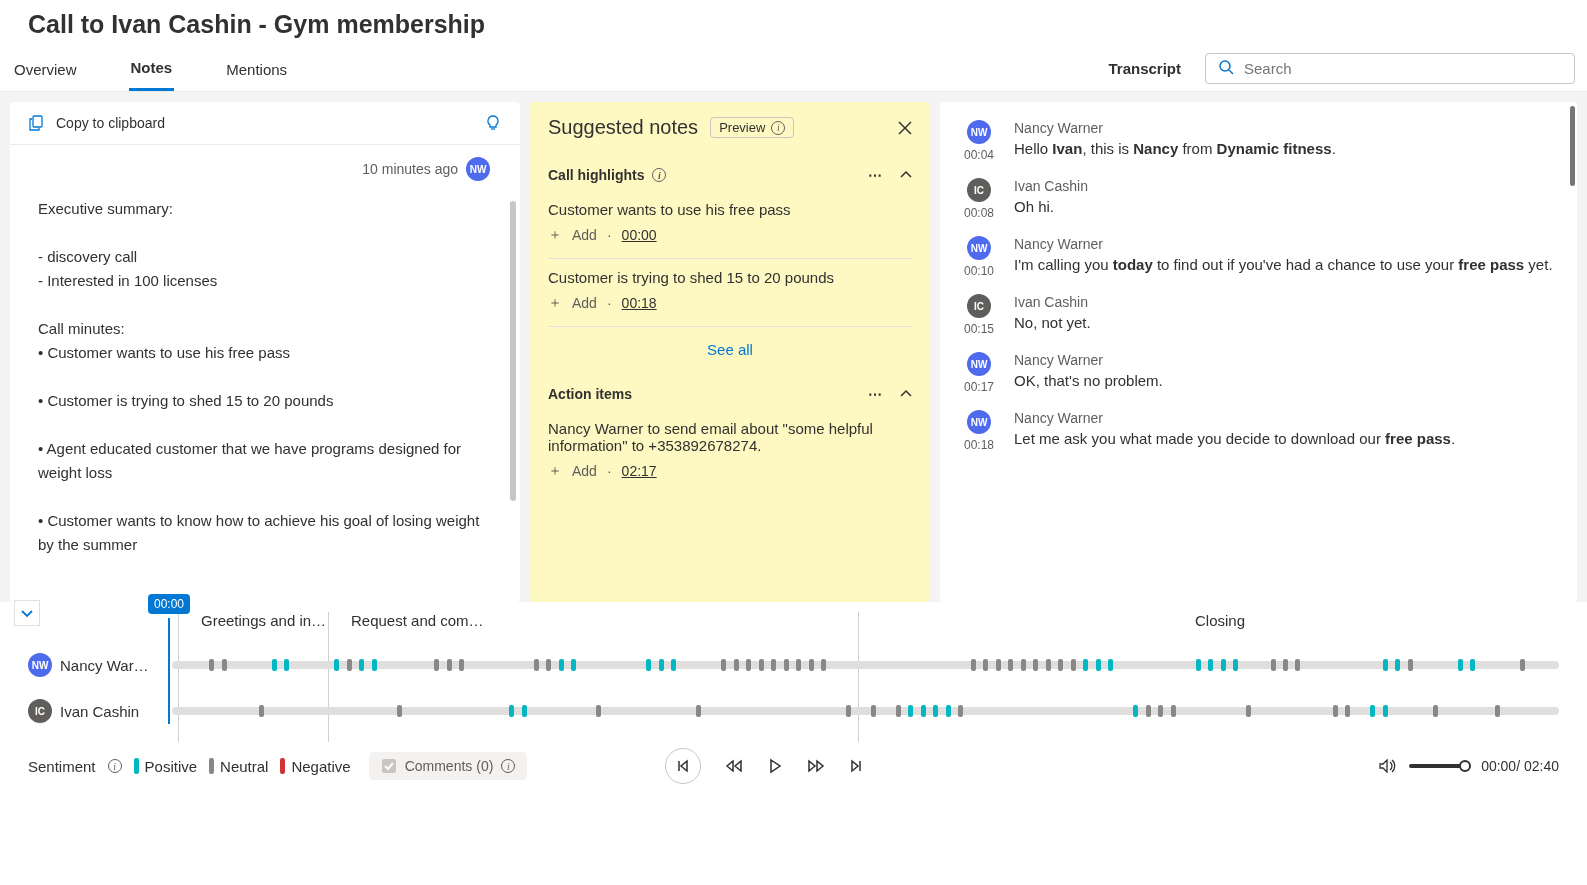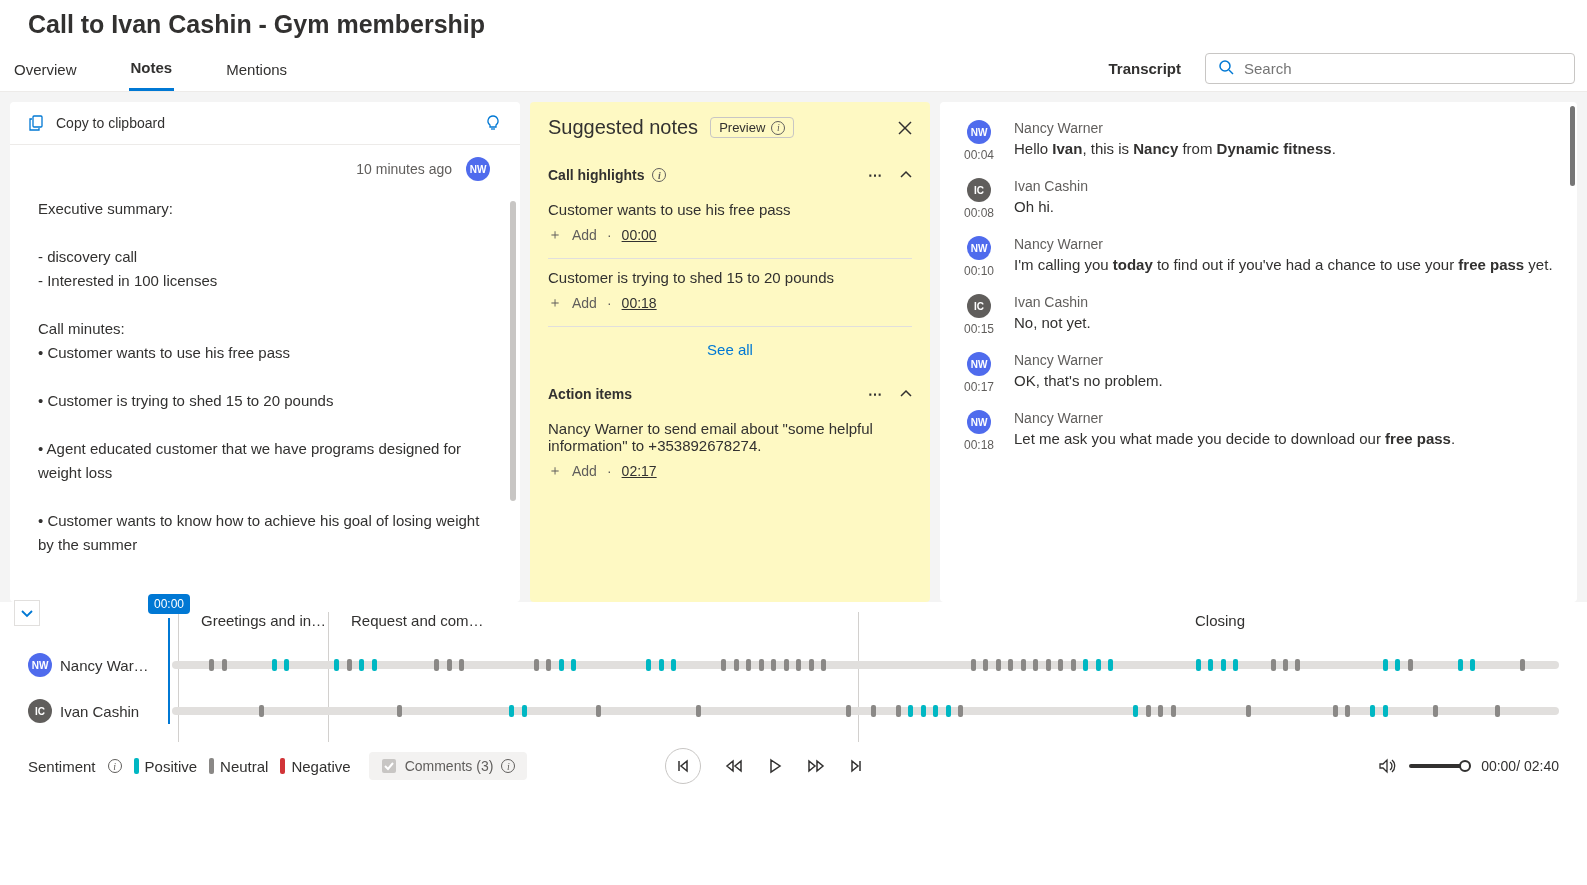--- a/index.html
+++ b/index.html
@@ -80,21 +80,21 @@
   .copy-row {
     display: flex;
     align-items: center;
     gap: 10px;
     cursor: pointer;
     color:#323130;
   }
   .bulb { color: #0078d4; }
   .notes-meta {
     display:flex; align-items:center; justify-content:flex-end;
-    gap:14px; padding: 12px 30px 0 22px;
+    gap:8px; padding: 12px 30px 0 22px;
     font-size:14px; color:#605e5c;
   }
   .avatar {
     width: 24px; height: 24px; border-radius: 50%;
     display:inline-flex; align-items:center; justify-content:center;
     font-size:10px; font-weight:600; color:#fff;
   }
   .avatar.nw { background:#4f6bed; }
   .avatar.ic { background:#605e5c; }
   .notes-body {
@@ -498,21 +498,21 @@
     <span class="legend">
         <span class="sw" style="background:#d13438"></span>
         <span>Negative</span>
       </span>
   </div>
   <div class="comments-pill">
     <svg width="16" height="16" viewBox="0 0 16 16">
         <rect x="1" y="1" width="14" height="14" rx="2" fill="#c8c6c4"></rect>
         <path d="M4 8 L7 11 L12 5" fill="none" stroke="#fff" stroke-width="2"></path>
       </svg>
-    <span>Comments (3)</span>
+    <span>Comments (0)</span>
     <span class="info-icon">i</span>
   </div>
 
   <div class="player">
     <span class="play-circle">
         <svg width="14" height="14" viewBox="0 0 14 14">
           <line x1="3" y1="2" x2="3" y2="12" stroke="#323130" stroke-width="1.5"></line>
           <path d="M11 2 L5 7 L11 12 Z" fill="none" stroke="#323130" stroke-width="1.5"></path>
         </svg>
       </span>

